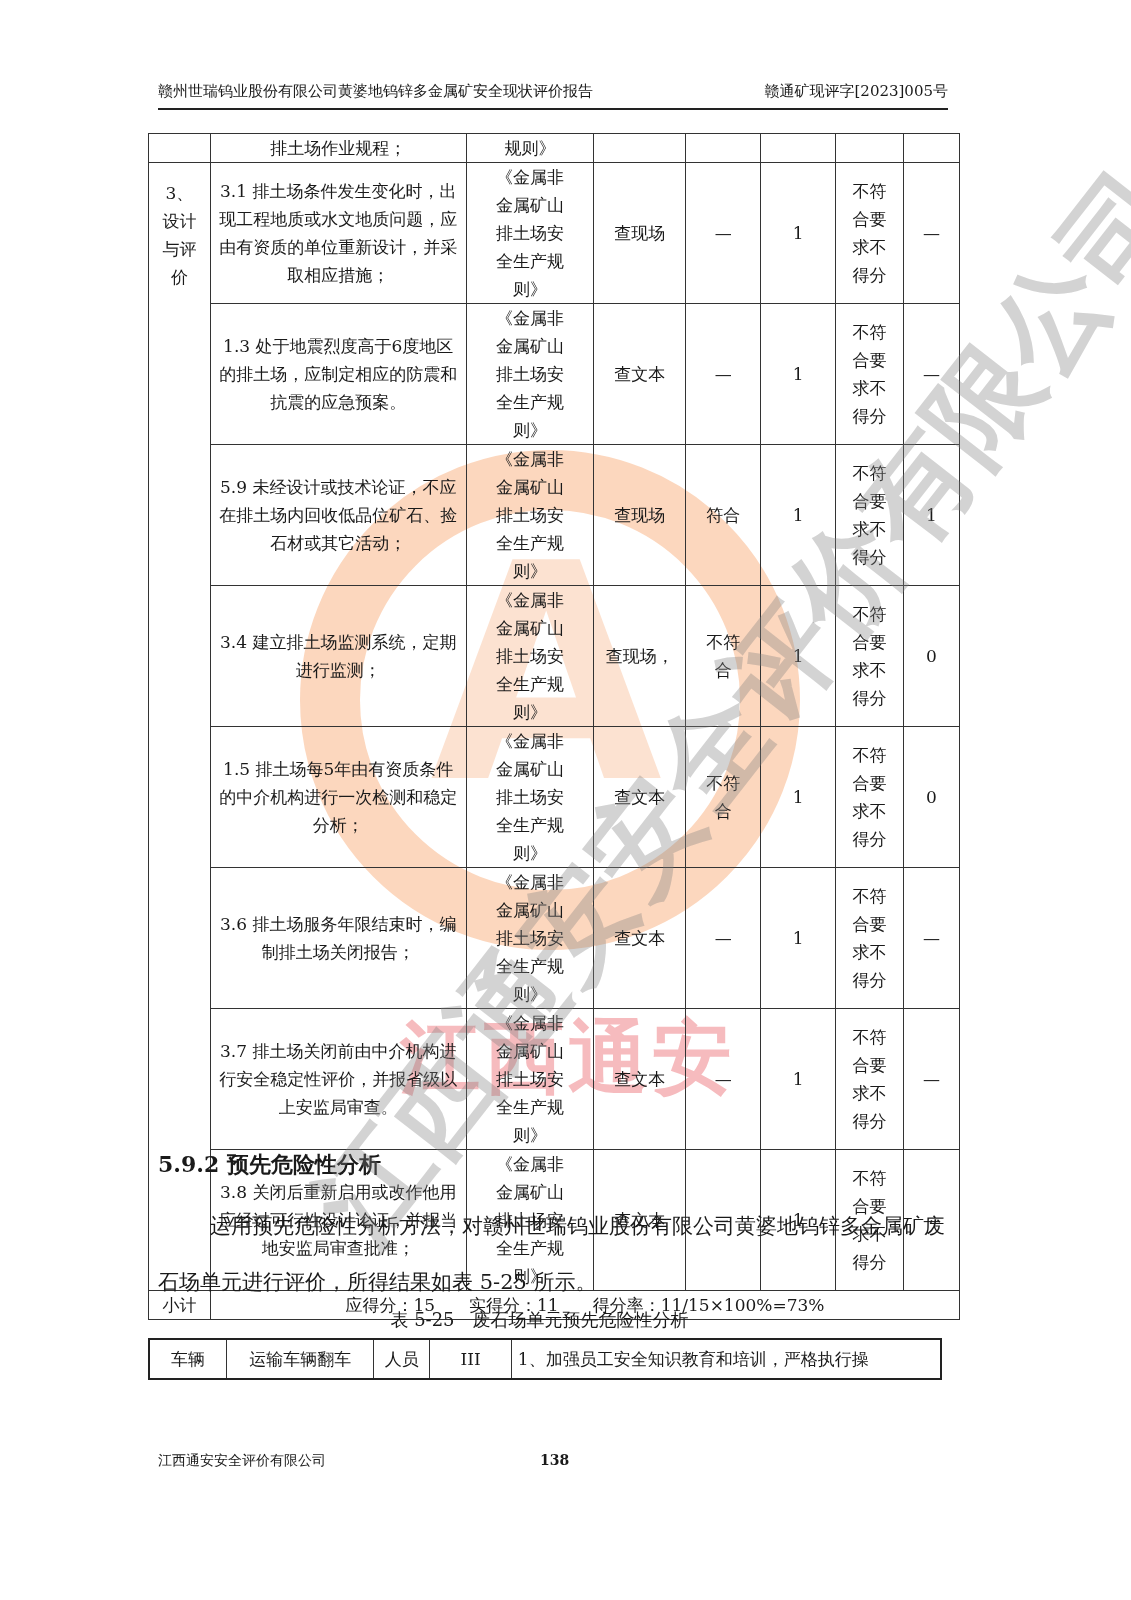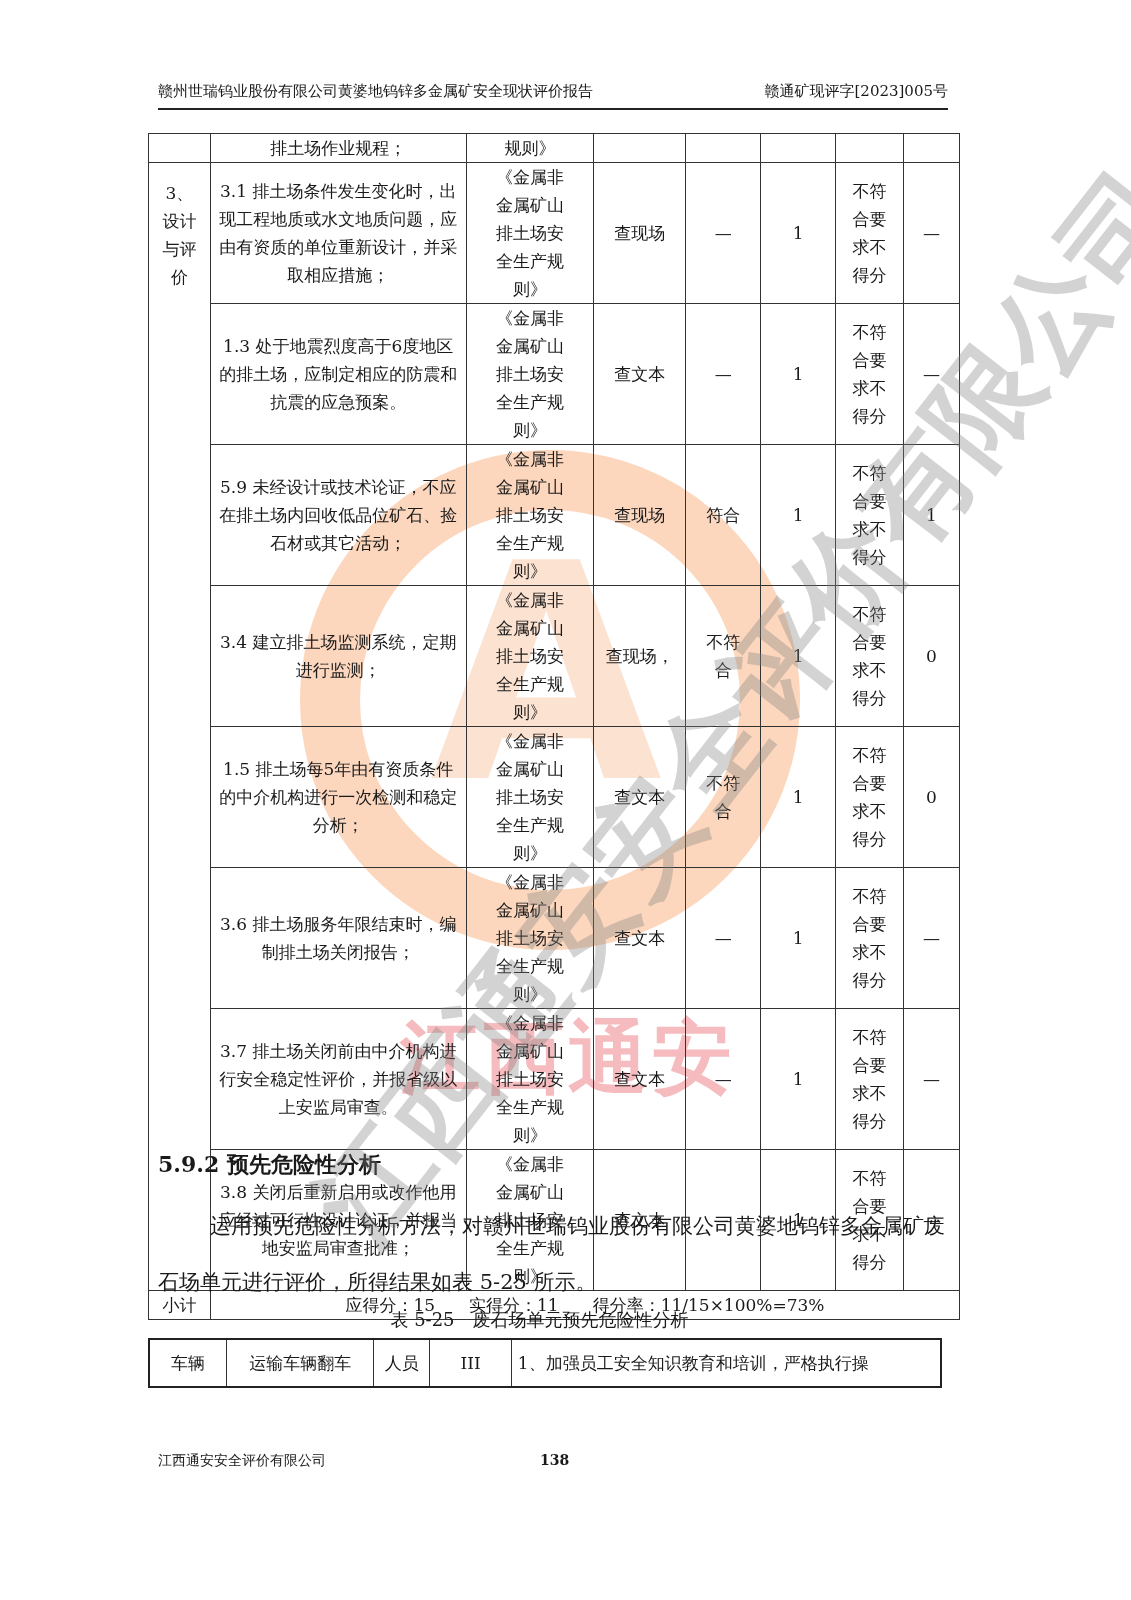--- a/index.html
+++ b/index.html
@@ -154,21 +154,21 @@
 
 <table id="pha-table">
   <colgroup>
     <col style="width:78px">
       <col style="width:148px">
       <col style="width:56px">
     <col style="width:82px">
       <col style="width:430px">
   </colgroup>
   <tbody>
-  <tr style="height:48px">
+  <tr style="height:40px">
     <td>车辆</td>
     <td>运输车辆翻车</td>
     <td>人员</td>
     <td>III</td>
     <td style="text-align:left;padding-left:6px;white-space:nowrap;overflow:hidden">1、加强员工安全知识教育和培训，严格执行操</td>
   </tr>
 </tbody>
   </table>
 
 <div class="page-footer">江西通安安全评价有限公司</div>

